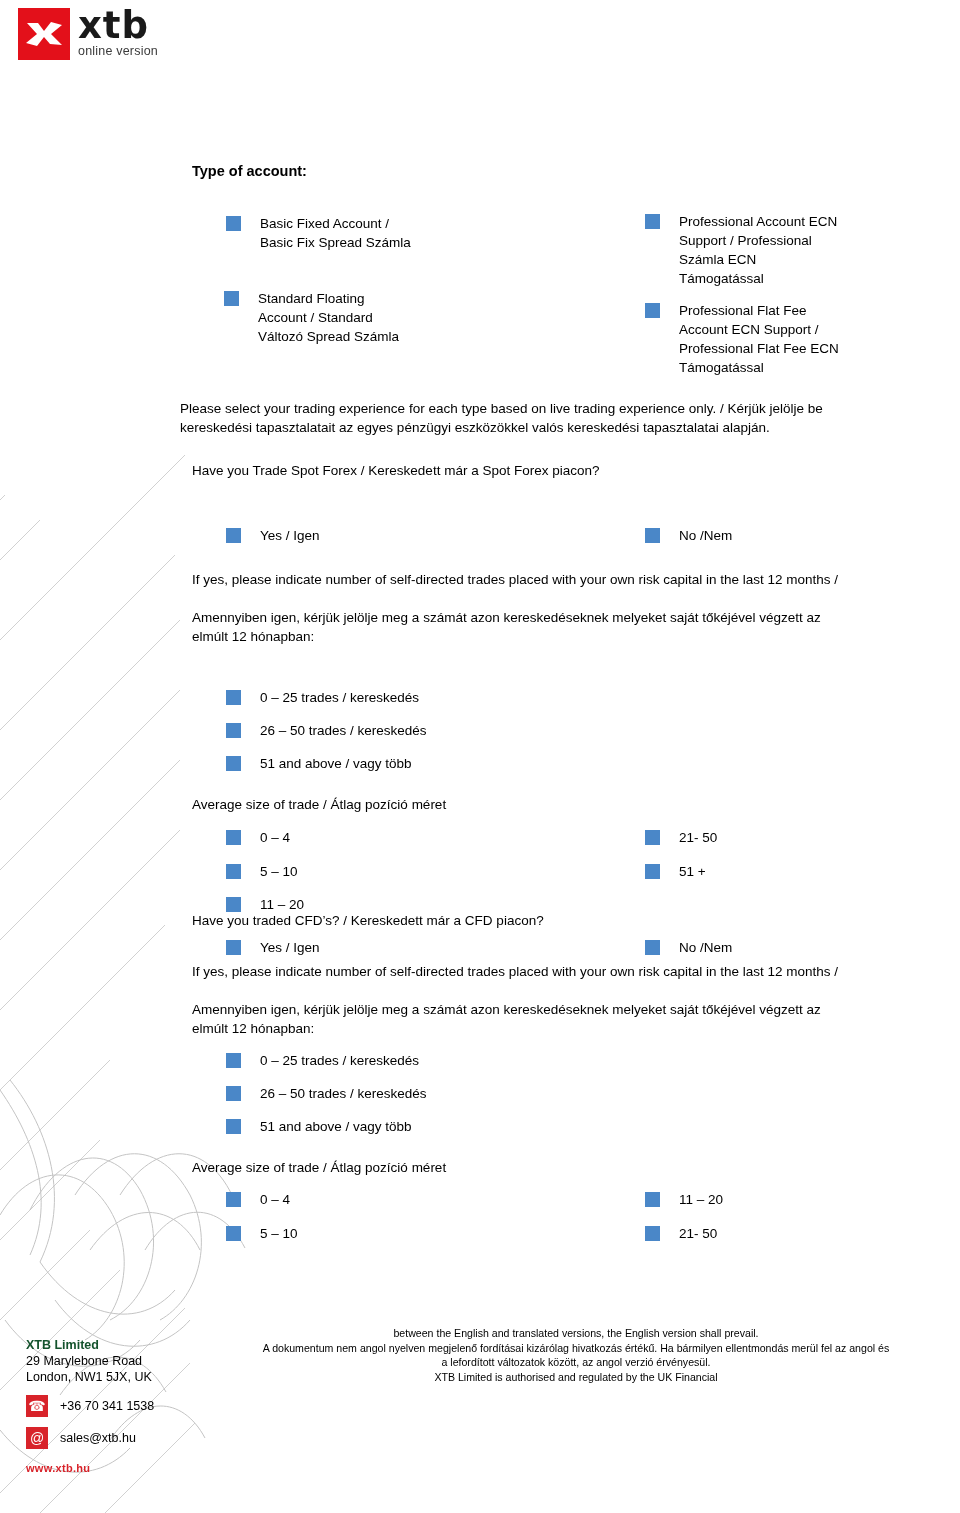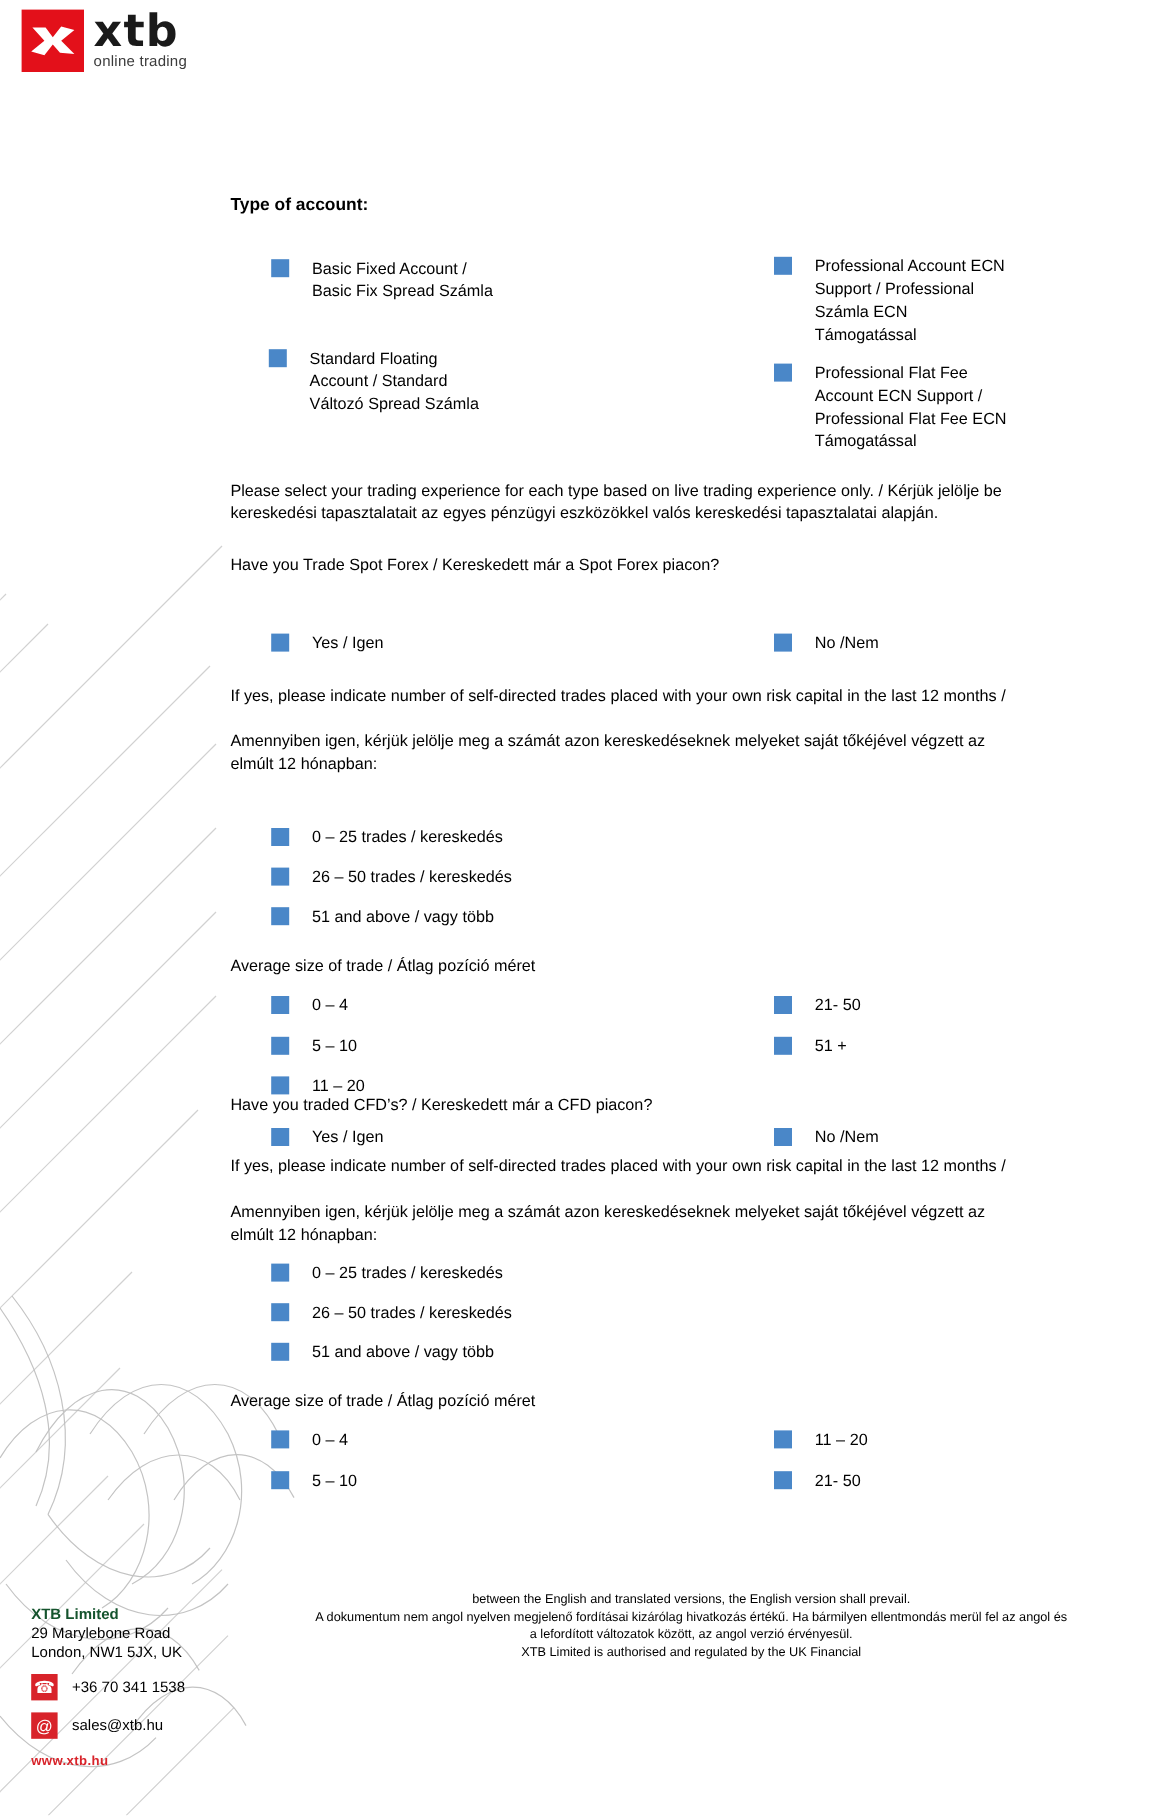--- a/index.html
+++ b/index.html
@@ -219,21 +219,21 @@
   </svg>
 
   <div id="logo">
     <div class="logo-mark">
       <svg class="x-glyph" viewBox="0 0 38 28" aria-hidden="true">
         <path d="M2,3 L13,3 L19,11 L26,2 L37,5 L26,14 L37,25 L25,24 L19,17 L12,26 L1,23 L12,14 Z" fill="#ffffff"></path>
       </svg>
     </div>
     <div class="logo-words">
       <span class="logo-xtb">xtb</span>
-      <span class="logo-sub">online trading</span>
+      <span class="logo-sub">online version</span>
     </div>
   </div>
 
   <div id="content">
 
     <div class="section-title" style="top:163px;">Type of account:</div>
 
     <div class="opt" style="left:226px; top:214px; width:230px;">
       <span class="cb"></span>
       <span class="opt-label">Basic Fixed Account /
@@ -254,21 +254,21 @@
 Támogatással</span>
     </div>
     <div class="opt" style="left:645px; top:301px; width:250px;">
       <span class="cb"></span>
       <span class="opt-label">Professional Flat Fee
 Account ECN Support /
 Professional Flat Fee ECN
 Támogatással</span>
     </div>
 
-    <div class="para" style="left:192px; top:399px; width:660px;">Please select your trading experience for each type based on live trading experience only. / Kérjük jelölje be kereskedési tapasztalatait az egyes pénzügyi eszközökkel valós kereskedési tapasztalatai alapján.</div>
+    <div class="para" style="left:180px; top:399px; width:660px;">Please select your trading experience for each type based on live trading experience only. / Kérjük jelölje be kereskedési tapasztalatait az egyes pénzügyi eszközökkel valós kereskedési tapasztalatai alapján.</div>
 
     <div class="q-line" style="left:192px; top:463px;">Have you Trade Spot Forex / Kereskedett már a Spot Forex piacon?</div>
 
     <div class="opt" style="left:226px; top:526px;">
       <span class="cb"></span>
       <span class="opt-label">Yes / Igen</span>
     </div>
     <div class="opt" style="left:645px; top:526px;">
       <span class="cb"></span>
       <span class="opt-label">No /Nem</span>

